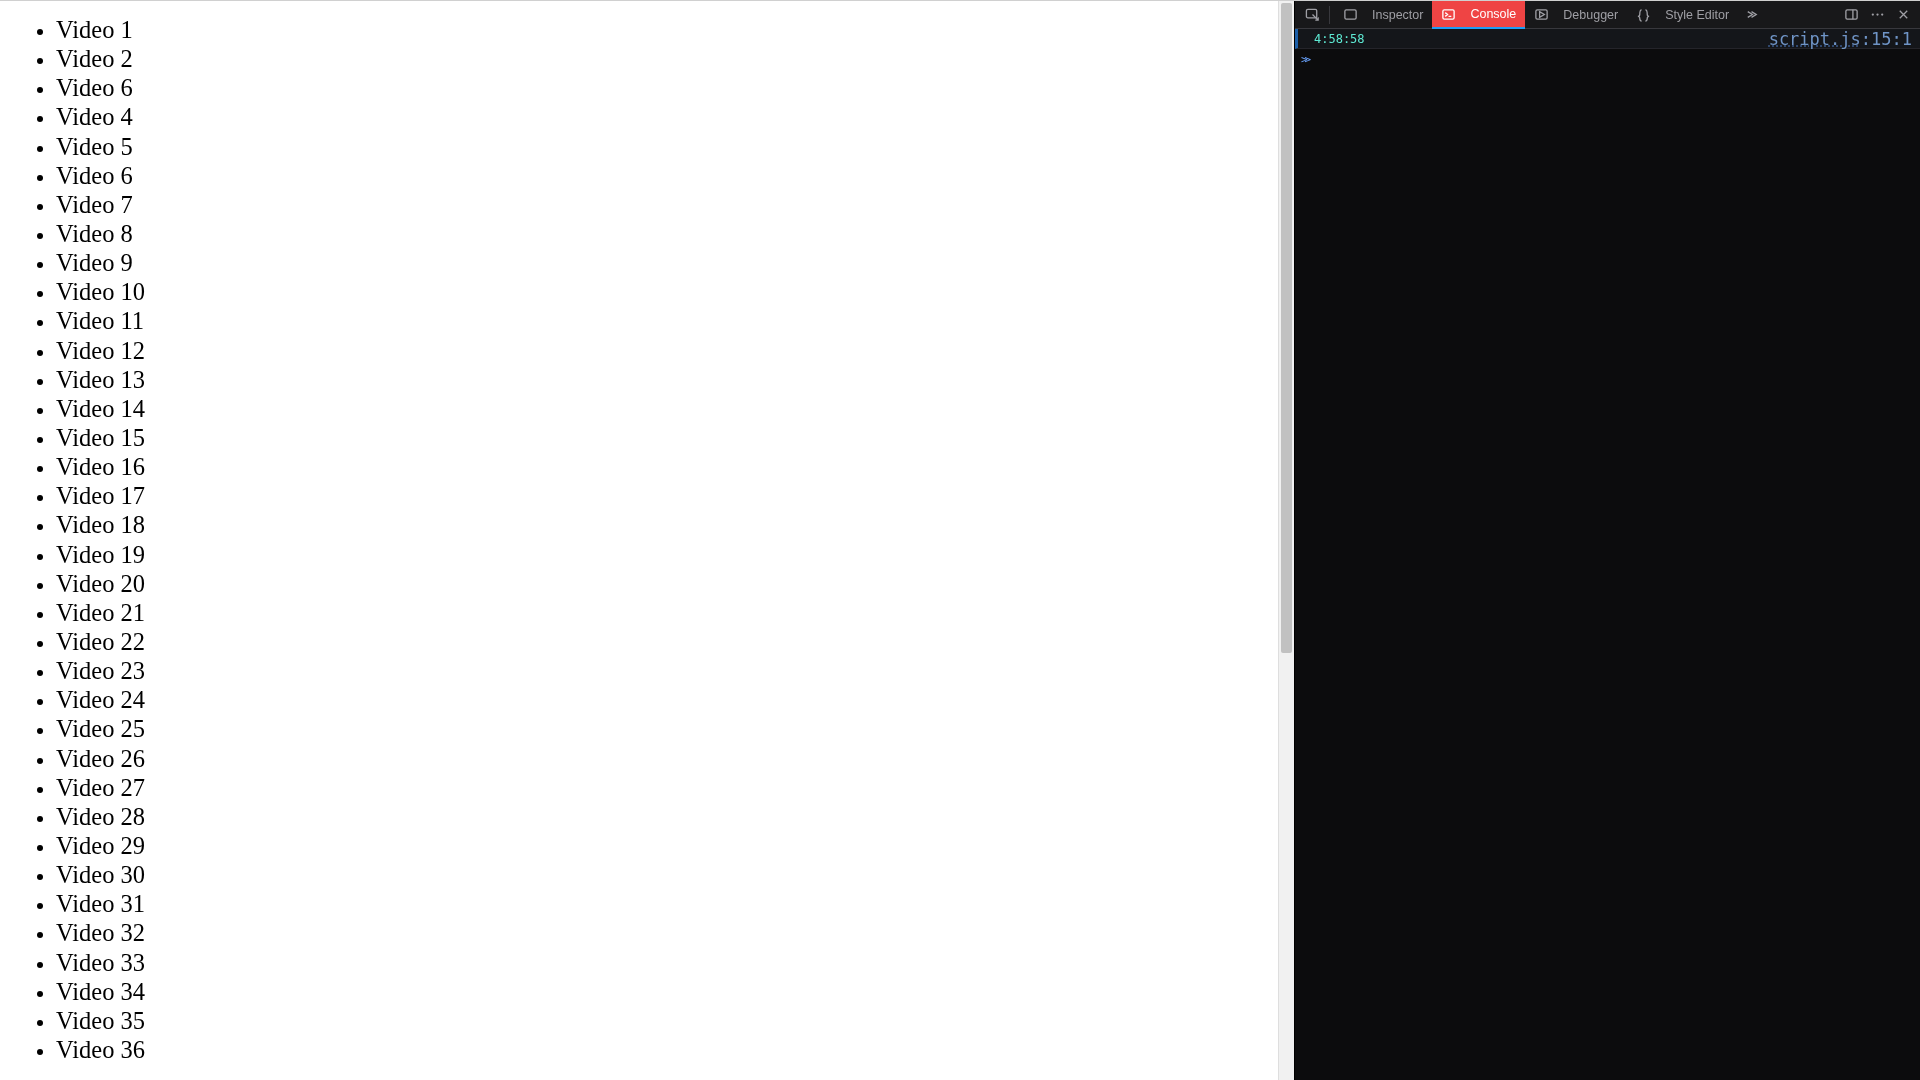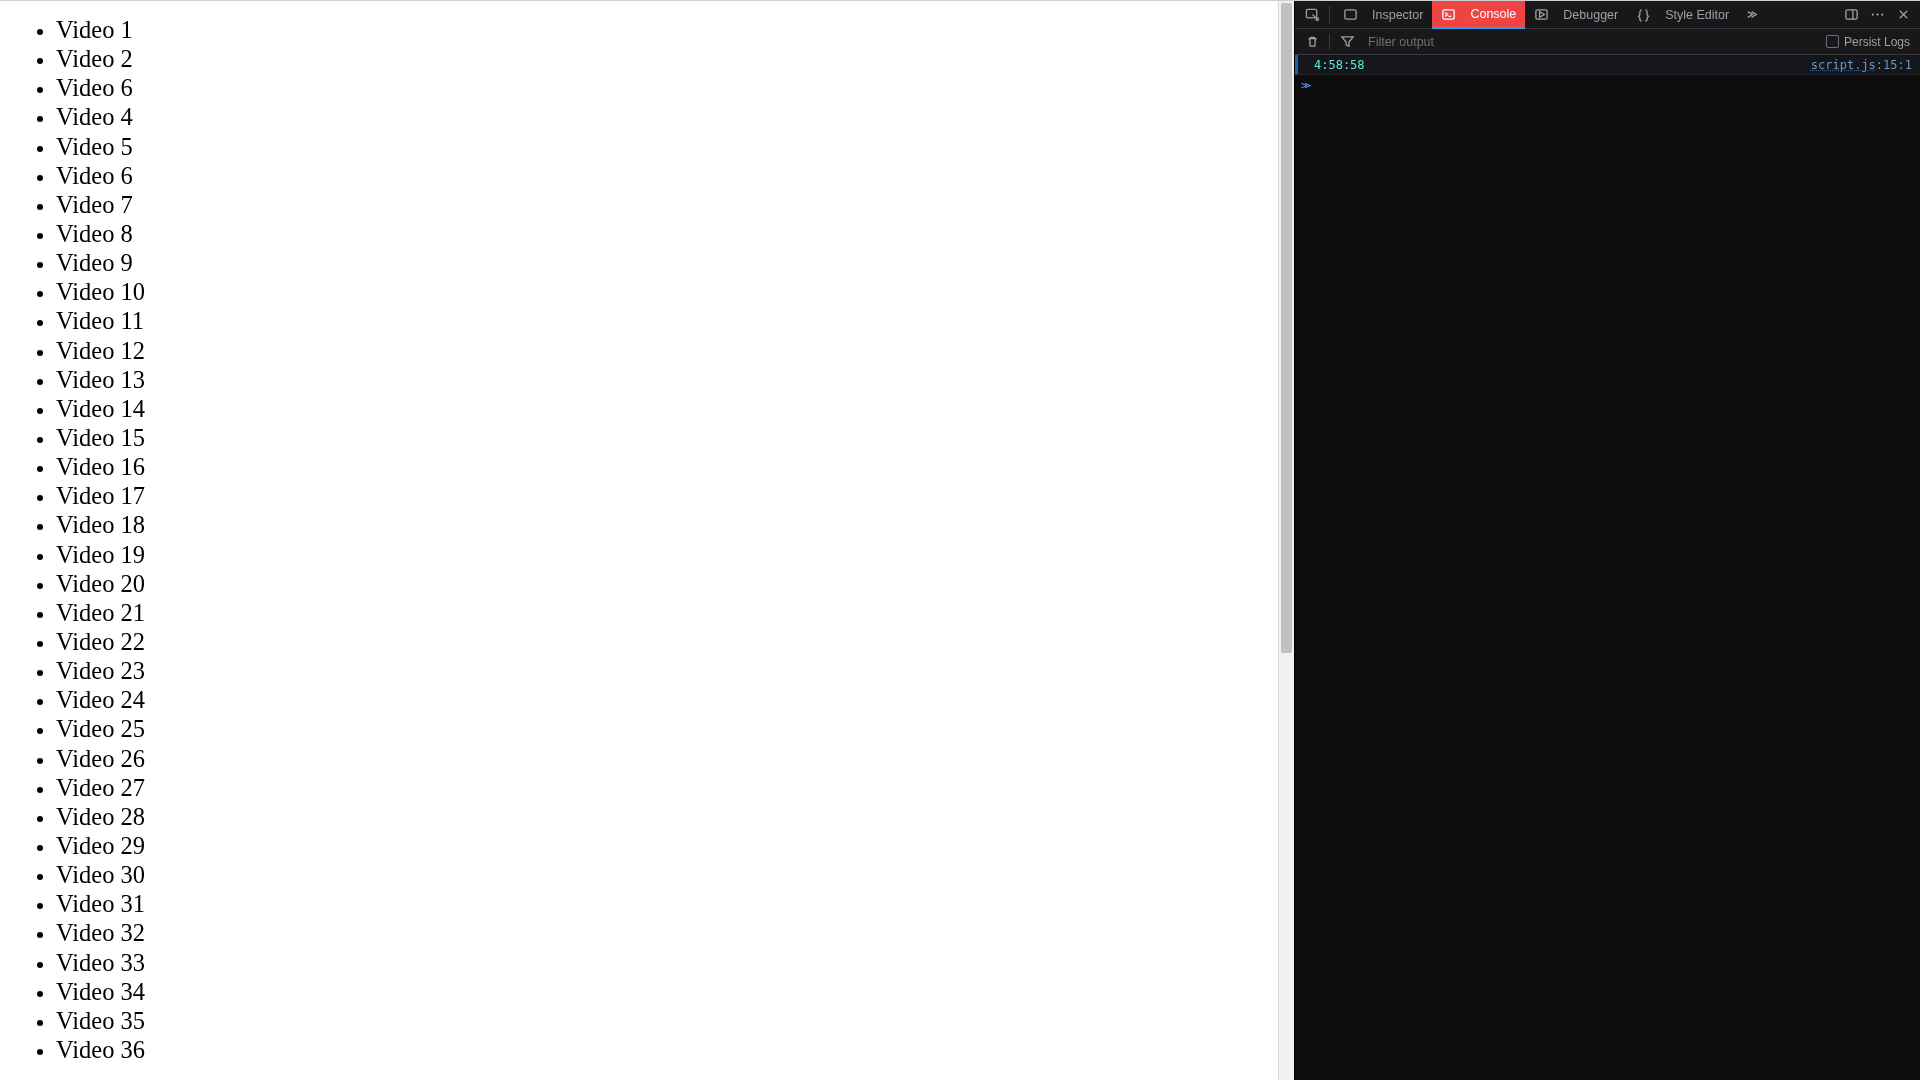--- a/index.html
+++ b/index.html
@@ -31,21 +31,21 @@
 
   .dt-filterbar { display: flex; align-items: center; height: 26px; background: #18181a; border-bottom: 1px solid #38383d; padding: 0 4px; gap: 2px; }
   .dt-filterbar .filter-input { flex: 1; background: transparent; border: none; color: #b1b1b3; font-size: 12.5px; outline: none; padding: 0 6px; font-family: inherit; }
   .dt-filterbar .filter-input::placeholder { color: #6f6f75; }
   .dt-check { display: flex; align-items: center; gap: 5px; color: #9f9fa5; padding: 0 6px; font-size: 12px; }
   .dt-check .box { width: 13px; height: 13px; border: 1px solid #6f6f75; border-radius: 2px; background: #18181a; }
 
   .dt-output { flex: 1; background: #0c0c0d; overflow: auto; }
   .log-row { display: flex; align-items: center; height: 20px; border-left: 3px solid #1c5fa8; background: #14161a; border-bottom: 1px solid #24242a; font-family: Menlo, Consolas, monospace; font-size: 12px; padding: 0 8px 0 6px; }
   .log-row .msg { color: #5eead4; flex: 1; padding-left: 10px; }
-  .log-row .src { color: #6f94c6; font-size: 12px; }
+  .log-row .src { color: #6f94c6; font-size: 17px; }
   .log-row .src .file { text-decoration: underline dotted #3a5a8a; }
   .prompt-row { display: flex; align-items: center; height: 20px; padding: 0 6px; color: #4a77c9; font-family: Menlo, Consolas, monospace; font-size: 11px; }
   .prompt-row .chev { letter-spacing: -3px; color: #6aa4ff; }
 
   
   .page-content::-webkit-scrollbar { width: 0; }
 </style>
 </head>
 <body>
 
@@ -150,38 +150,20 @@
             <circle cx="13" cy="8" r="1.2" fill="currentColor" stroke="none"></circle>
           </svg>
       </div>
       <div class="dt-iconbtn">
         <svg viewBox="0 0 16 16">
             <path d="M4 4 L12 12 M12 4 L4 12"></path>
           </svg>
       </div>
     </div>
 
-    <div class="dt-filterbar">
-      <div class="dt-iconbtn">
-        <svg viewBox="0 0 16 16">
-            <path d="M3.5 5 L12.5 5 M6 5 L6 3.5 L10 3.5 L10 5 M5 5 L5.5 13 L10.5 13 L11 5"></path>
-          </svg>
-      </div>
-      <div class="sep" style="width:1px;height:16px;background:#38383d;margin:0 2px;"></div>
-      <div class="dt-iconbtn">
-        <svg viewBox="0 0 16 16">
-            <path d="M2 3 L14 3 L9.5 8.5 L9.5 13 L6.5 11.5 L6.5 8.5 Z"></path>
-          </svg>
-      </div>
-      <input class="filter-input" placeholder="Filter output" style="">
-      <label class="dt-check">
-        <span class="box"></span>
-        <span>Persist Logs</span>
-      </label>
-    </div>
 
     <div class="dt-output">
       <div class="log-row">
         <span class="msg">4:58:58</span>
         <span class="src"><span class="file">script.js</span>:<span>15</span>:<span>1</span></span>
       </div>
       <div class="prompt-row">
         <span class="chev">&gt;&gt;</span>
       </div>
     </div>

